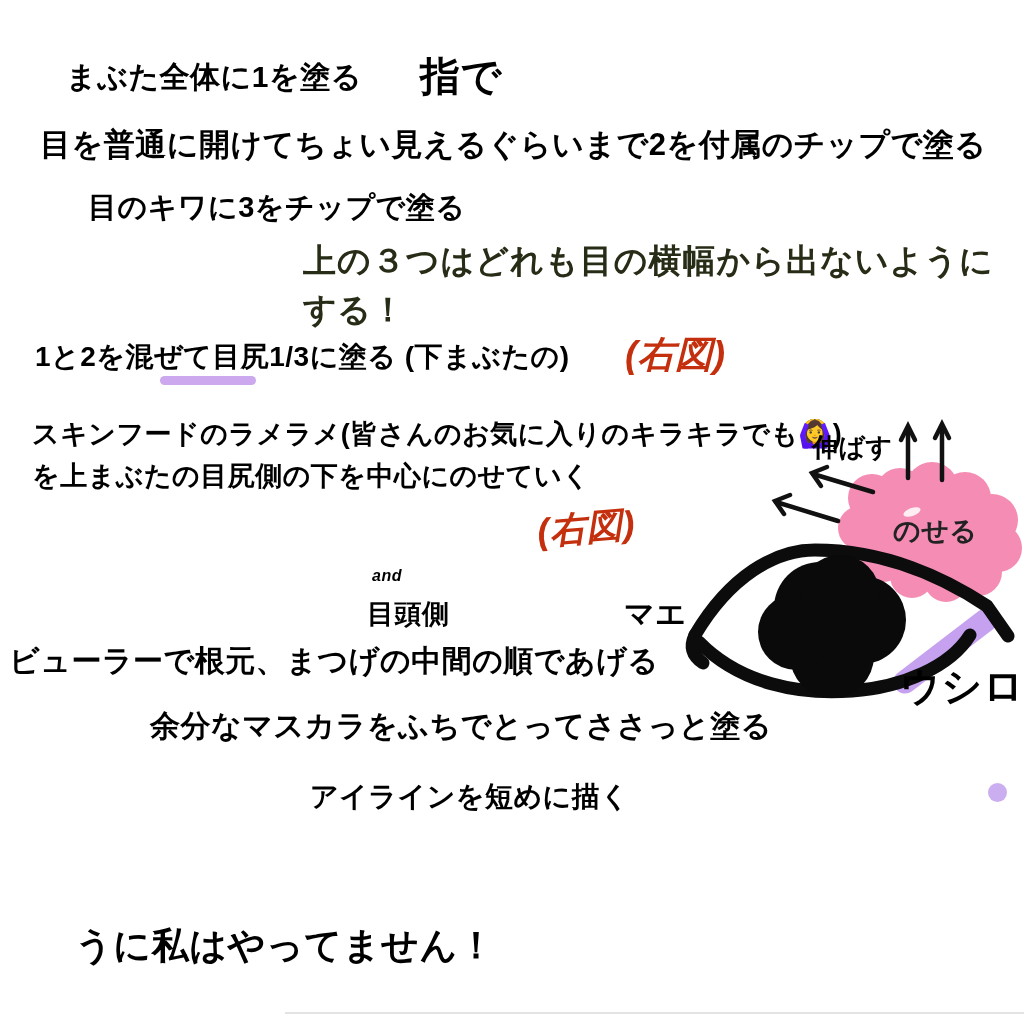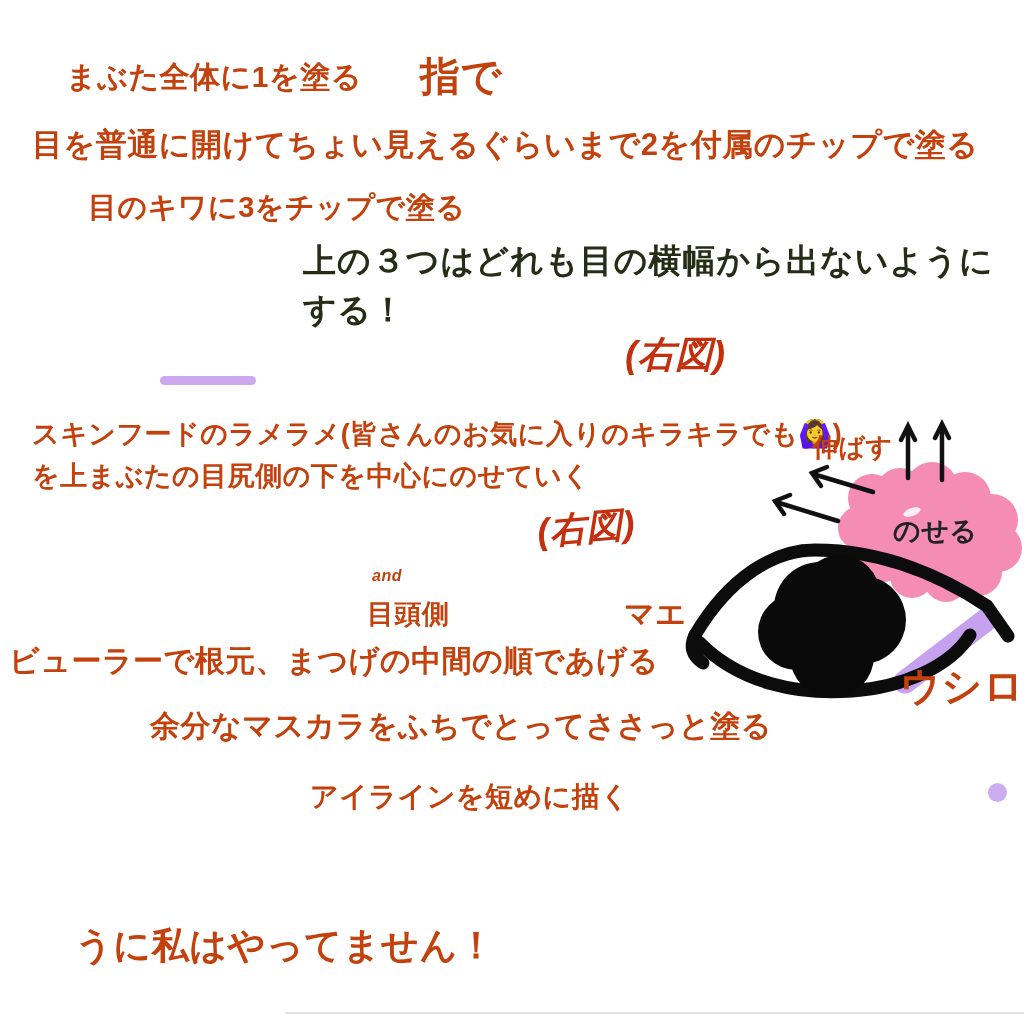--- a/index.html
+++ b/index.html
@@ -9,21 +9,21 @@
     background:#ffffff;
     overflow:hidden;
     font-family:"Liberation Sans","DejaVu Sans",sans-serif;
     color:#1c1c1c;
   }
   .note{
     position:absolute;
     font-weight:bold;
     white-space:nowrap;
     line-height:1.15;
-    color:#c2410c;
+    color:#000000;
     letter-spacing:0.5px;
   }
   .olive{color:#262c15;}
   .red{
     color:#c42f0e;
     font-style:italic;
     font-weight:bold;
   }
   .italic{font-style:italic;}
   .underline-mark{
@@ -44,27 +44,28 @@
   }
 </style>
 </head>
 <body>
 
 <div id="canvas">
 
   <div class="note" style="left:66px;top:60px;font-size:30px;">まぶた全体に1を塗る</div>
   <div class="note" style="left:420px;top:53px;font-size:40px;">指で</div>
 
-  <div class="note" style="left:32px;top:127px;font-size:31px;">目を普通に開けてちょい見えるぐらいまで2を付属のチップで塗る</div>
+  <div class="note" style="left:40px;top:127px;font-size:31px;">目を普通に開けてちょい見えるぐらいまで2を付属のチップで塗る</div>
 
   <div class="note" style="left:88px;top:191px;font-size:29px;">目のキワに3をチップで塗る</div>
 
   <div class="note olive" style="left:303px;top:242px;font-size:33px;letter-spacing:1px;">上の３つはどれも目の横幅から出ないように</div>
   <div class="note olive" style="left:303px;top:291px;font-size:33px;">する！</div>
 
+  <div class="note" style="left:35px;top:341px;font-size:28px;">1と2を混ぜて目尻1/3に塗る (下まぶたの)</div>
   <div class="note red" style="left:625px;top:334px;font-size:37px;">(右図)</div>
   <div class="underline-mark" style="left:160px;top:376px;width:96px;height:9px;"></div>
 
   <div class="note" style="left:32px;top:419px;font-size:27px;">スキンフードのラメラメ(皆さんのお気に入りのキラキラでも🙆‍♀️)</div>
   <div class="note" style="left:32px;top:461px;font-size:27px;">を上まぶたの目尻側の下を中心にのせていく</div>
 
   <div class="note red" style="left:537px;top:507px;font-size:36px;transform:rotate(-5deg);">(右図)</div>
   <div class="note italic" style="left:372px;top:567px;font-size:16px;">and</div>
   <div class="note" style="left:367px;top:599px;font-size:27px;">目頭側</div>
 

